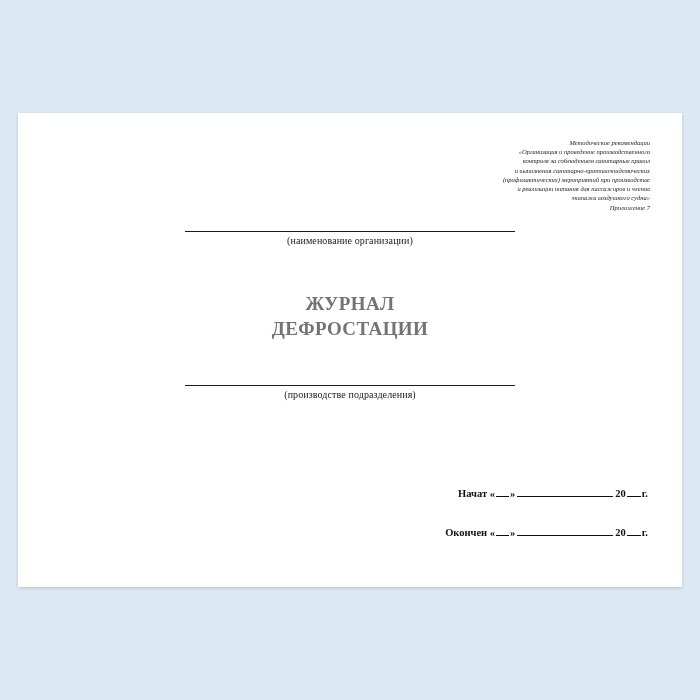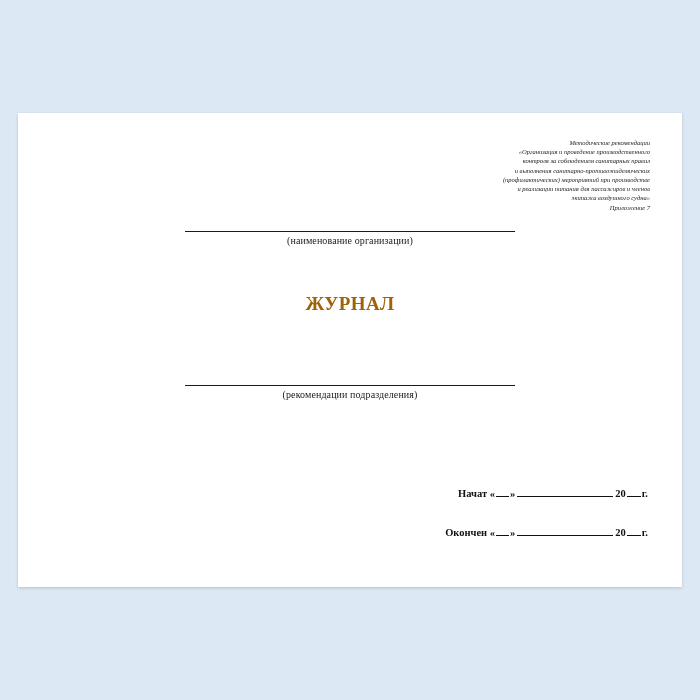--- a/index.html
+++ b/index.html
@@ -79,21 +79,21 @@
     position: absolute;
     left: 0;
     right: 0;
     top: 178px;
     text-align: center;
     font-family: "Liberation Serif", serif;
     font-weight: bold;
     font-size: 19px;
     line-height: 1.32;
     letter-spacing: 0.4px;
-    color: #a16207;
+    color: #737373;
   }
   .subdiv-block {
     position: absolute;
     left: 0;
     right: 0;
     top: 272px;
     text-align: center;
   }
   .dates {
     position: absolute;
@@ -153,25 +153,26 @@
         <div>Приложение 7</div>
       </div>
 
       <div class="org-block">
         <span class="rule rule-wide"></span>
         <span class="caption">(наименование организации)</span>
       </div>
 
       <div class="title">
         <div>ЖУРНАЛ</div>
+        <div>ДЕФРОСТАЦИИ</div>
       </div>
 
       <div class="subdiv-block">
         <span class="rule rule-wide"></span>
-        <span class="caption">(рекомендации подразделения)</span>
+        <span class="caption">(производстве подразделения)</span>
       </div>
 
       <div class="dates">
         <div class="date-row">
           <span>Начат «</span><span class="blank-tiny"></span><span>»</span><span class="blank-long"></span><span>20</span><span class="blank-short"></span><span>г.</span>
         </div>
         <div class="date-row">
           <span>Окончен «</span><span class="blank-tiny"></span><span>»</span><span class="blank-long"></span><span>20</span><span class="blank-short"></span><span>г.</span>
         </div>
       </div>

